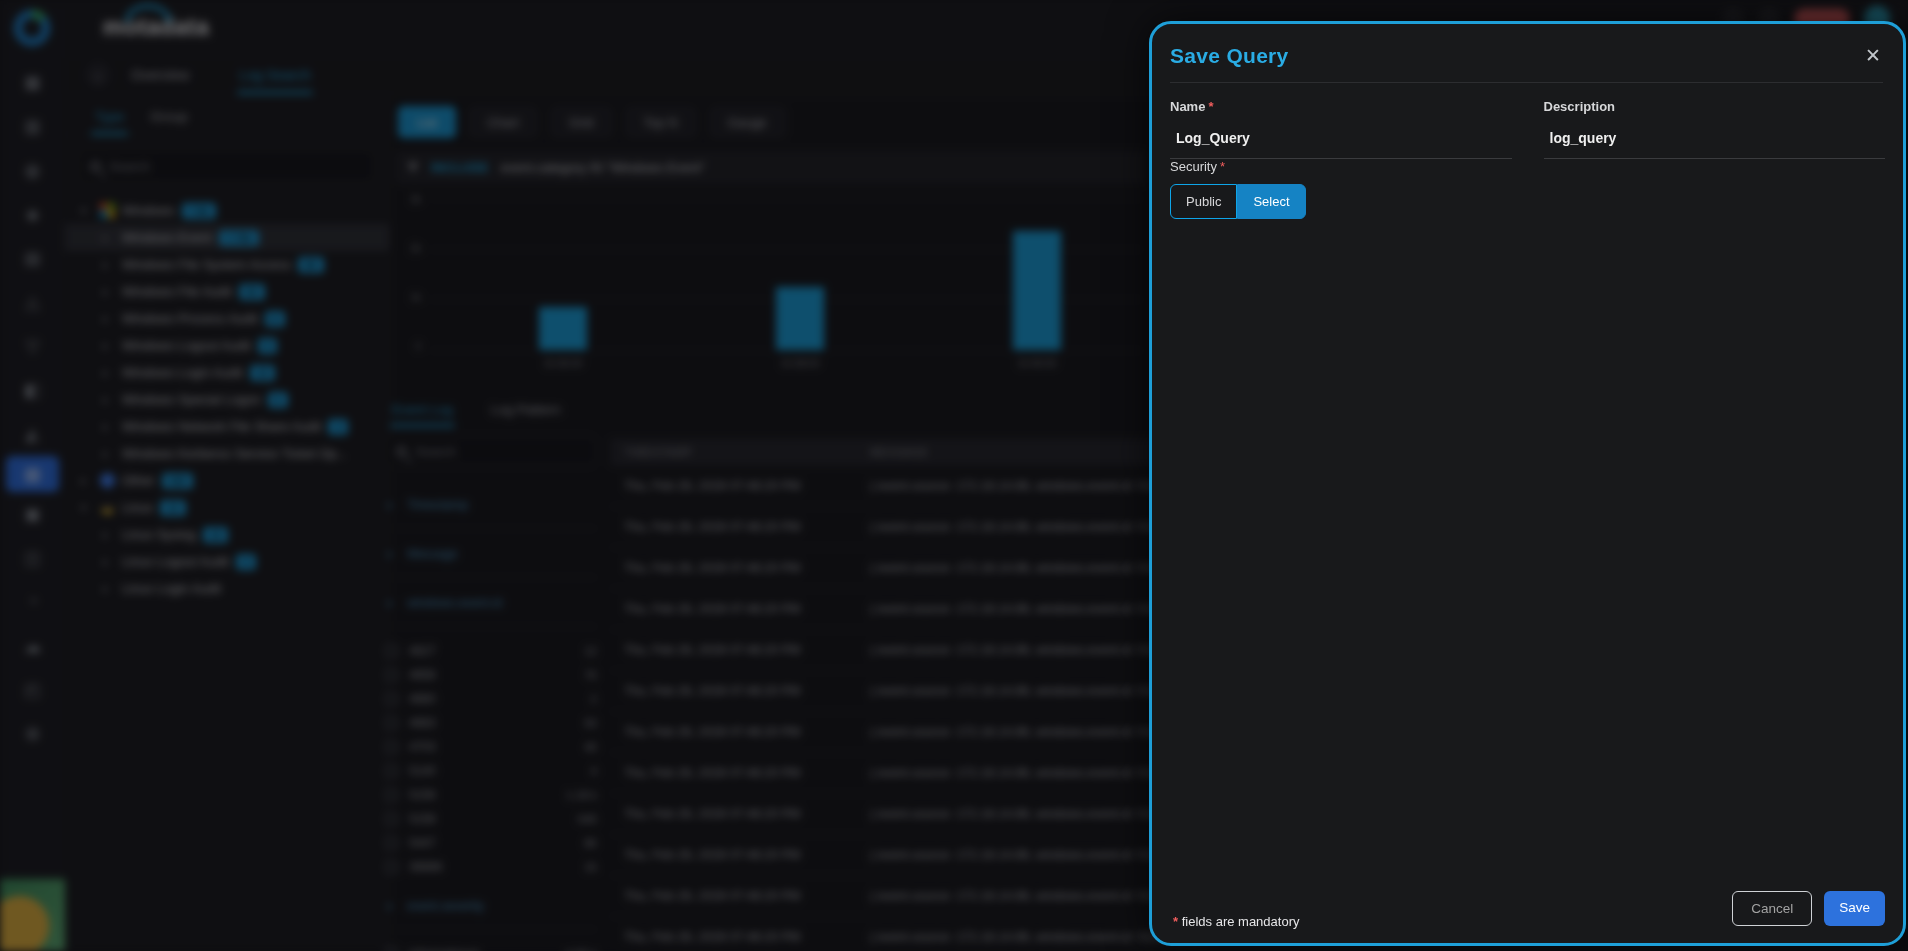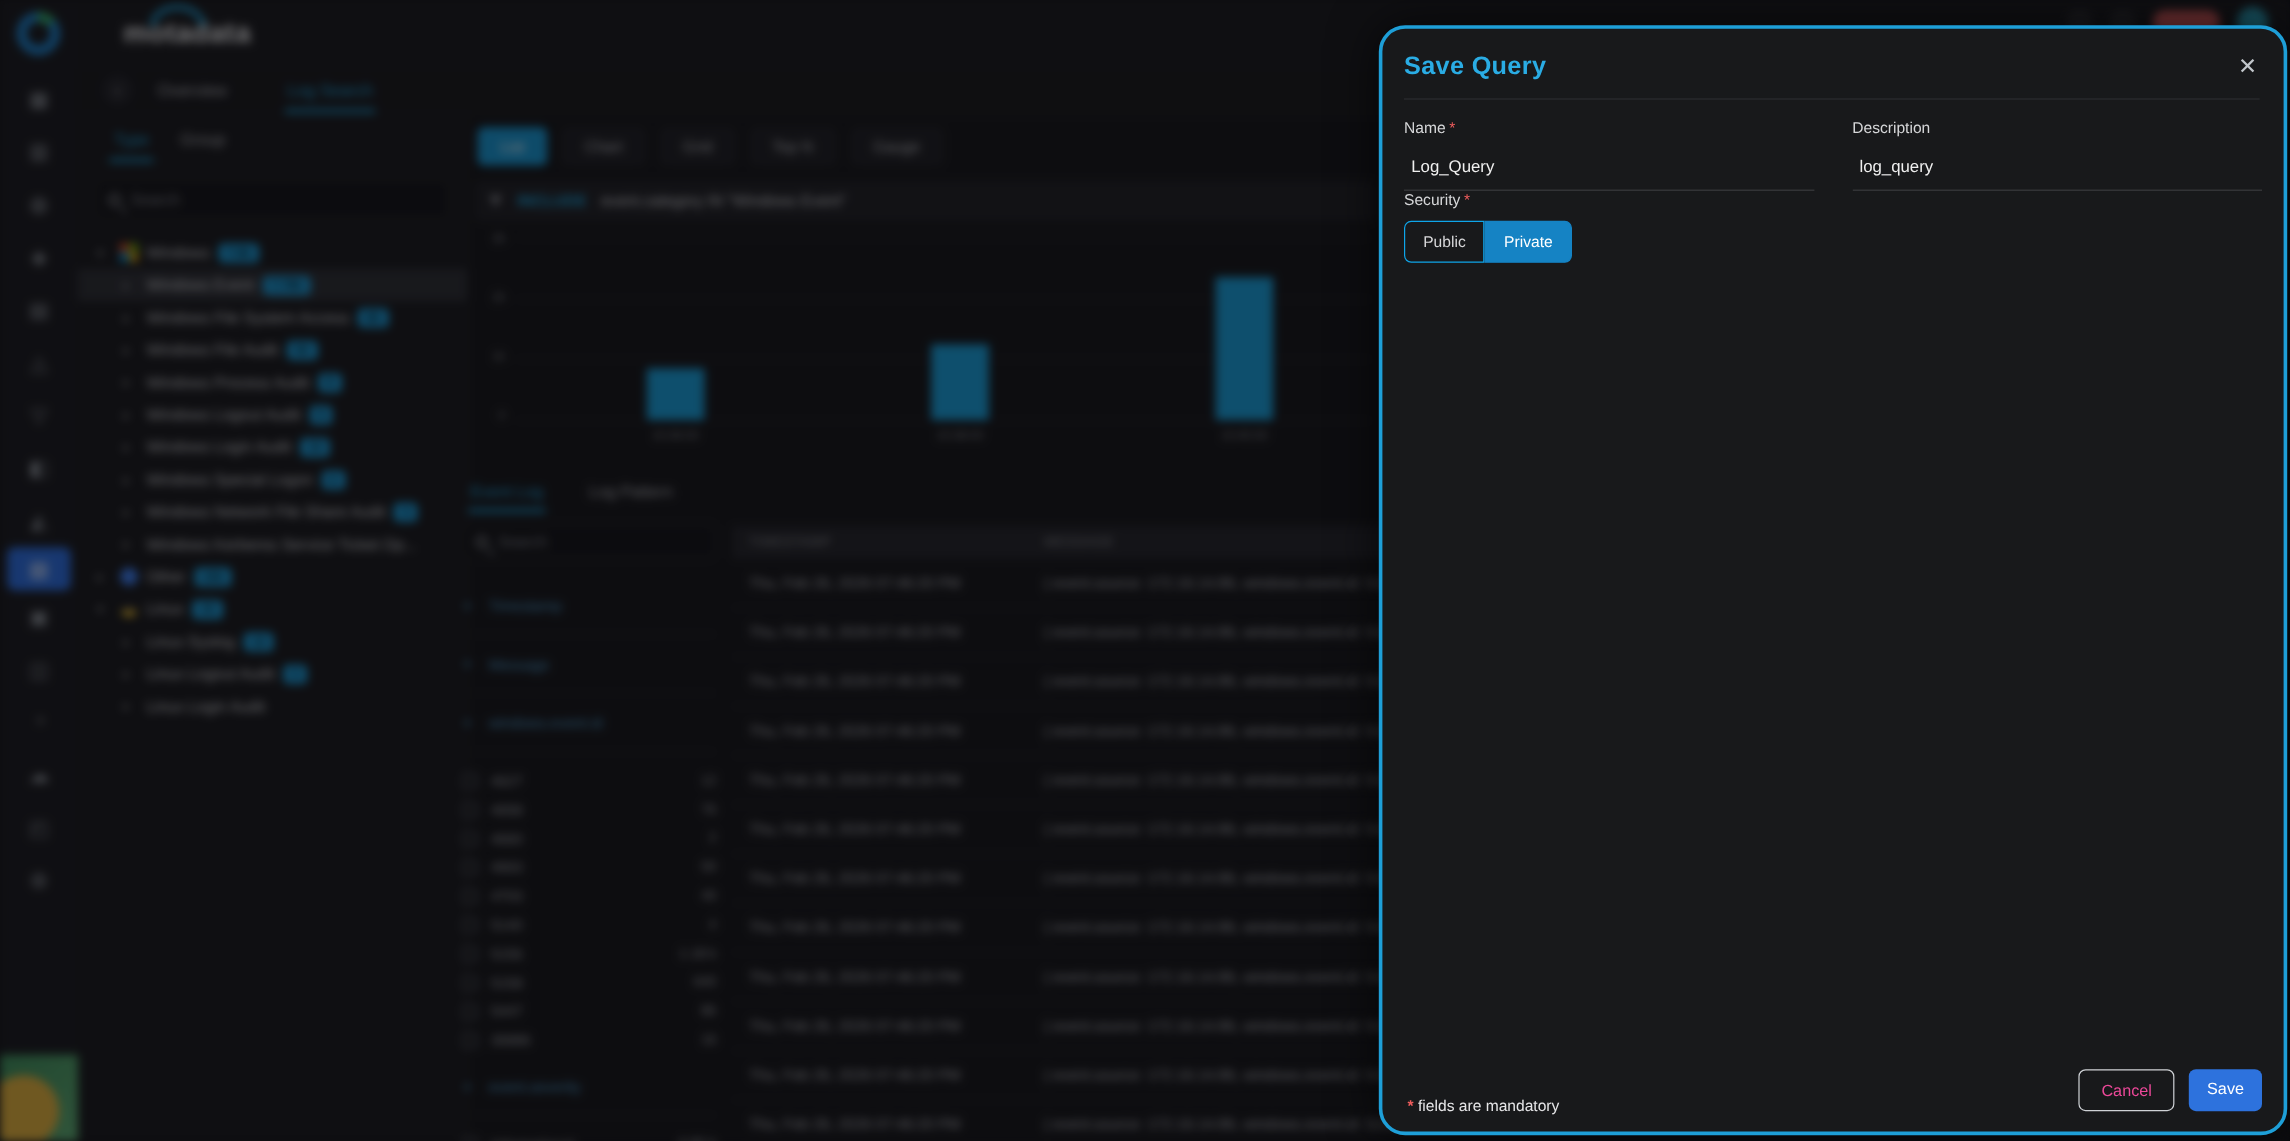--- a/index.html
+++ b/index.html
@@ -133,21 +133,21 @@
 
   
   .overlay { position:fixed; inset:0; background:rgba(8,8,12,.42); }
   .modal { position:fixed; left:1149px; top:21px; width:757px; height:925px; background:#18191b;
            border:3px solid #1e9fd8; border-radius:22px; box-shadow:0 0 40px rgba(0,0,0,.65); }
   .m-head { position:relative; padding:20px 20px 0 18px; }
   .m-title { color:#2aace4; font-size:21px; font-weight:bold; letter-spacing:.3px; }
   .m-close { position:absolute; right:22px; top:20px; color:#c2c7cc; font-size:19px; font-weight:300; }
   .m-divider { border-bottom:1px solid #2c2d30; margin-top:14px; }
   .m-body { padding:16px 18px 0; }
-  .fields-grid { display:grid; grid-template-columns:1fr 1fr; gap:32px; }
+  .fields-grid { display:grid; grid-template-columns:1fr 1fr; gap:32px;font-weight:bold; }
   .f-label { font-size:13px; color:#d6d7d9; }
   .req { color:#f05d5d; margin-left:3px; }
   .f-value { font-size:14px; color:#efefef; margin-top:16px; padding:0 0 12px 6px;
              border-bottom:1.5px solid #3a3b3e; }
   .sec-block { }
   .toggle-group { display:inline-flex; margin-top:10px; border-radius:6px; }
   .tg-btn { padding:9px 15px; font-size:13px; color:#d7d7d9; border:1px solid #0ea5e9;
             border-radius:6px 0 0 6px; background:transparent; }
   .tg-btn.active { background:#1583c4; border-color:#1583c4; color:#fff; border-radius:0 6px 6px 0; }
   .user-block { margin-top:22px; }
@@ -155,21 +155,21 @@
                background:#1b1c1e; display:flex; align-items:center; padding:0 10px;
                justify-content:space-between; }
   .selectbox .ph { color:#e7e7e9; font-size:13px; }
   .sel-chev { width:8px; height:8px; border-left:2px solid #c7c7c9; border-bottom:2px solid #c7c7c9;
               transform:rotate(-45deg); margin-top:-4px; }
   .m-footer { position:absolute; left:18px; right:18px; bottom:14px; display:flex;
               align-items:center; justify-content:space-between; }
   .m-note { font-size:13px; color:#e6e6e8;margin-top:27px; }
   .m-note .req { font-weight:bold; }
   .btns { display:flex; gap:12px; }
-  .btn-cancel { padding:9px 18px; border:1px solid #cfd2d6; border-radius:6px; color:#ec4899;
+  .btn-cancel { padding:9px 18px; border:1px solid #cfd2d6; border-radius:6px; color:#a3a3a3;
                 font-size:13.5px; background:transparent; }
   .btn-save { padding:9px 15px; border-radius:6px; color:#fff; font-size:13.5px; background:#2d72dd; }
 </style>
 </head>
 <body>
 
 <div class="app">
 
   <aside class="rail">
     <div class="logo-ring"></div>
@@ -649,21 +649,21 @@
       <div class="f-label">
         <span>Security</span><span class="req">*</span>
       </div>
       <div class="toggle-group">
 
           <span class="tg-btn">
             <span>Public</span>
           </span>
 
           <span class="tg-btn active">
-            <span>Private</span>
+            <span>Select</span>
           </span>
         </div>
     </div>
     <div class="user-block">
     </div>
   </div>
   <div class="m-footer">
     <div class="m-note">
       <span class="req">*</span>
       <span>fields are mandatory</span>

